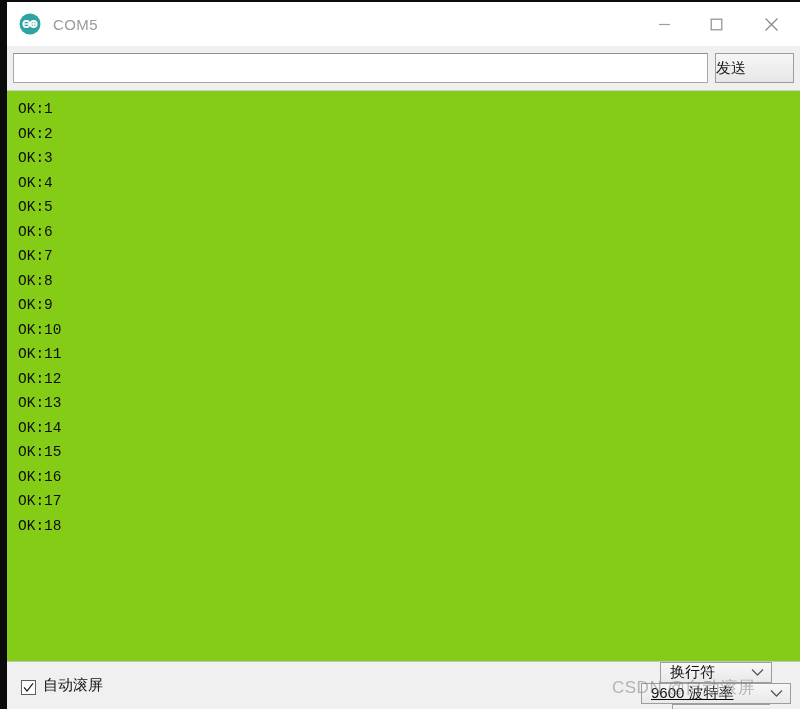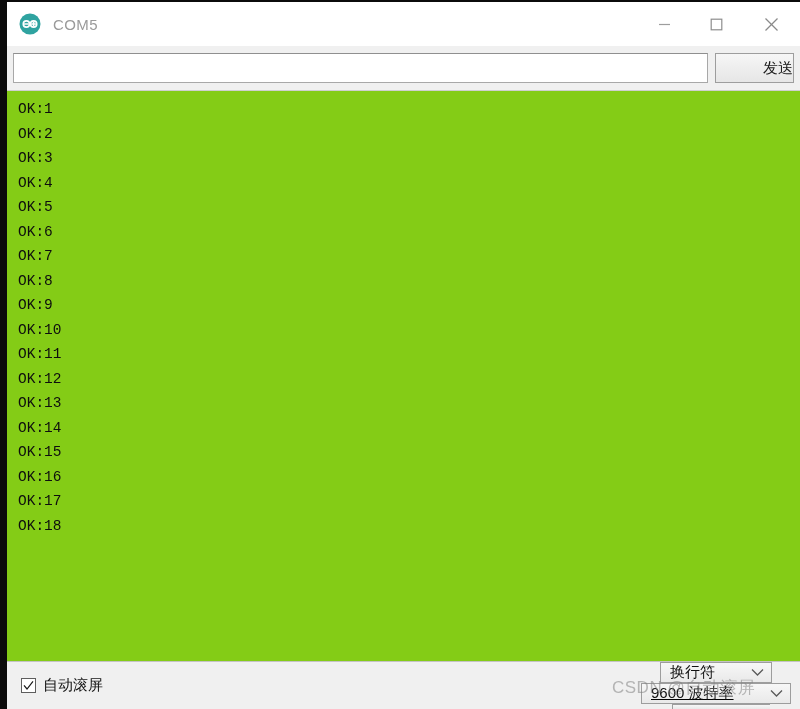--- a/index.html
+++ b/index.html
@@ -100,21 +100,21 @@
     width: 79px;
     height: 30px;
     box-sizing: border-box;
     background: linear-gradient(#f6f6f6, #e6e6e6);
     border: 1px solid #9d9d9d;
     font-size: 15px;
     color: #1a1a1a;
     font-family: "Liberation Sans", sans-serif;
     cursor: default;
     line-height: 28px;
-    text-align: right;
+    text-align: left;
     padding: 0;
   }
 
   
   .console {
     flex: 1 1 auto;
     background: #84cc16;
     border-top: 1px solid #cfcfcf;
     overflow: hidden;
     position: relative;
@@ -137,21 +137,21 @@
     background: #f0f0f0;
     border-top: 1px solid #c4c4c4;
     display: flex;
     align-items: center;
     padding: 0 0 0 14px;
     box-sizing: border-box;
     position: relative;
   }
   .check-item {
     display: flex;
-    align-items: center;
+    align-items: flex-end;
     margin-right: 18px;
     cursor: default;
   }
   .checkbox {
     width: 15px;
     height: 15px;
     box-sizing: border-box;
     border: 1px solid #5e5e5e;
     background: #ffffff;
     margin-right: 7px;

